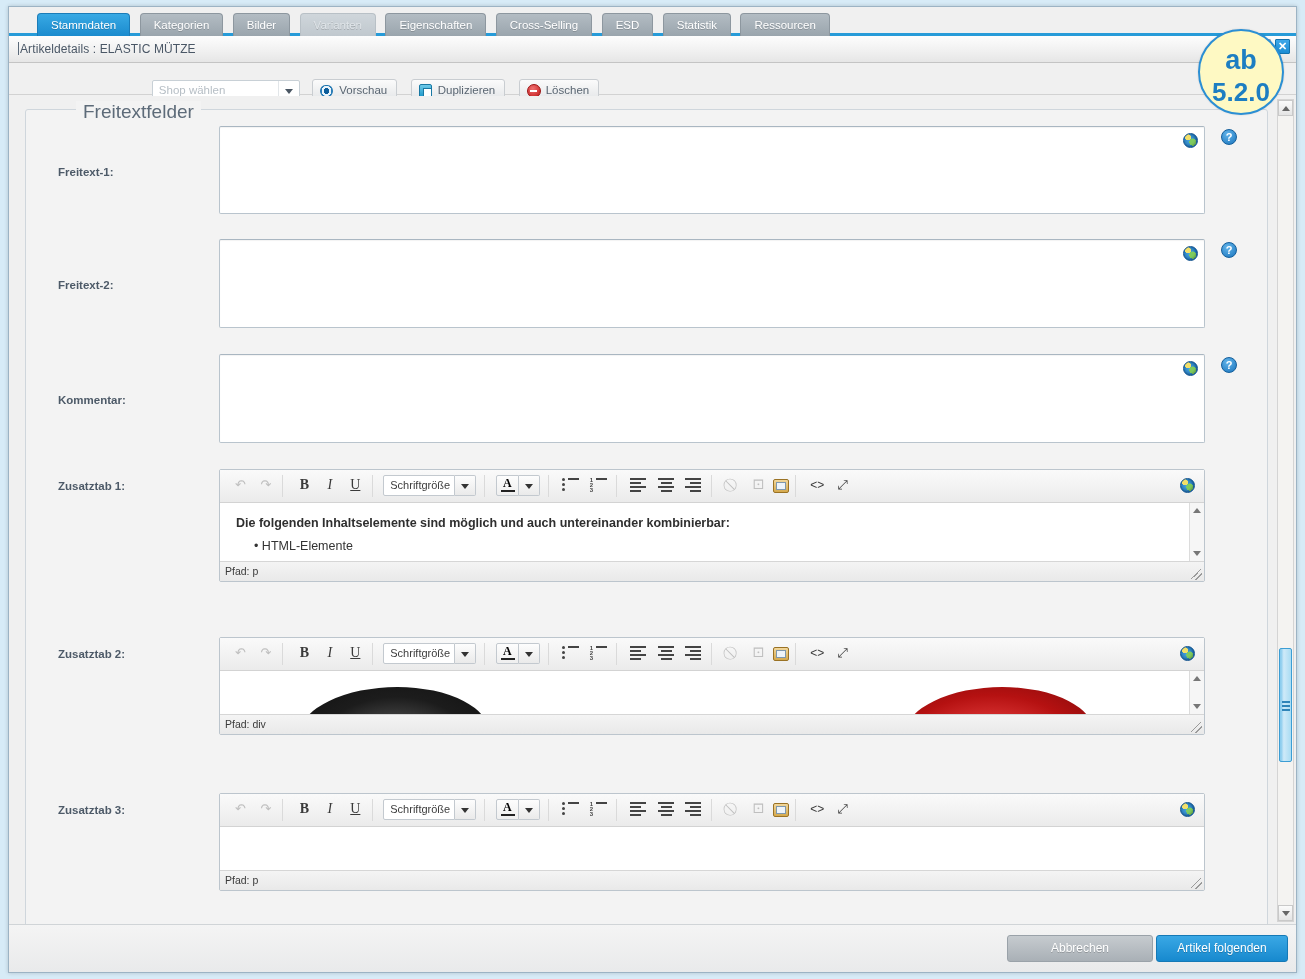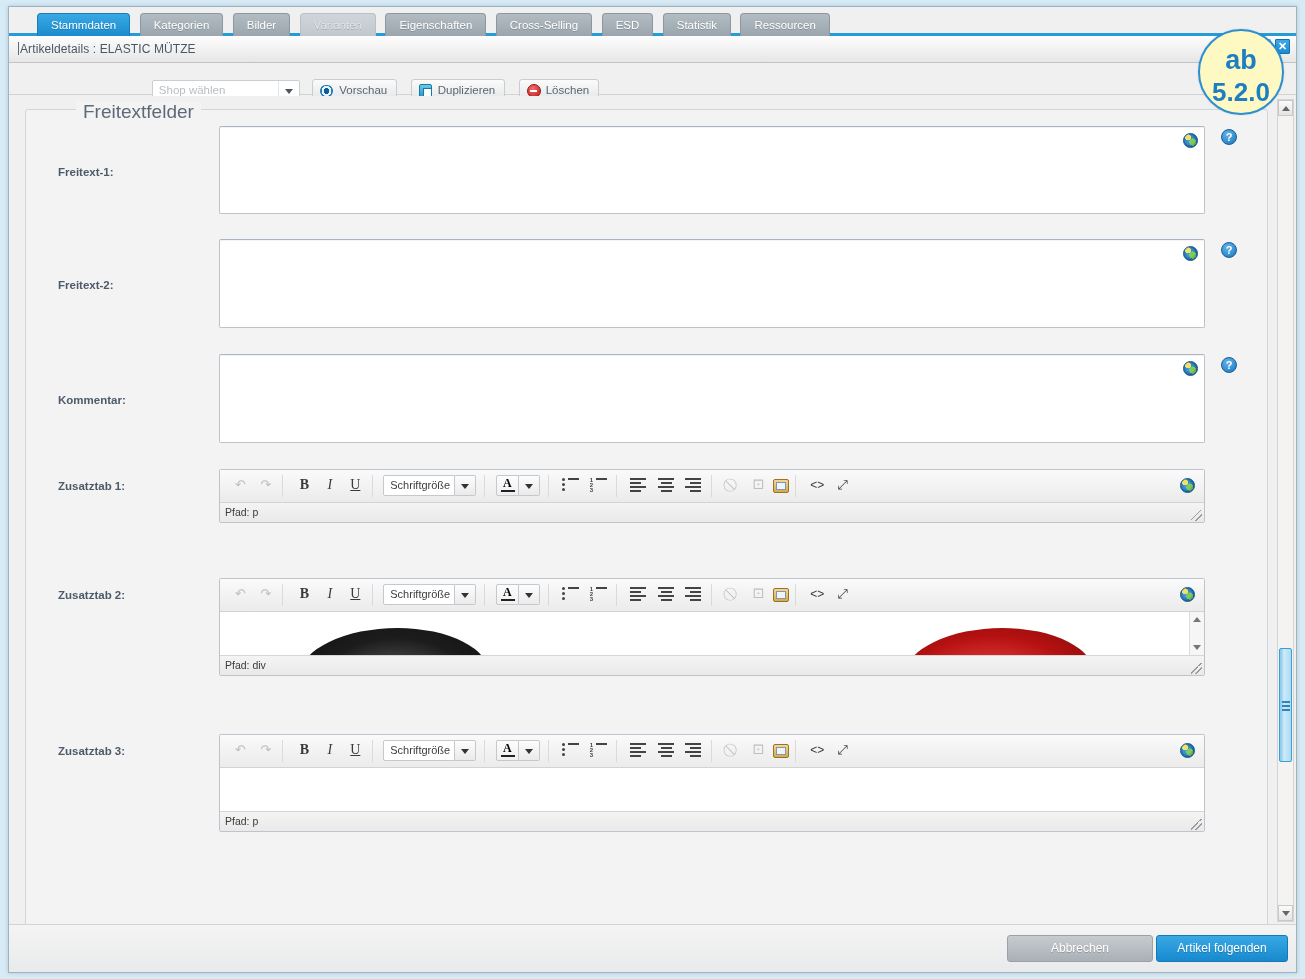--- a/index.html
+++ b/index.html
@@ -641,20 +641,28 @@
                 <span class="tgrp">
                   <span class="tb dim">⃠</span>
                   <span class="tb dim">⚀</span>
                   <span class="ic-img"></span>
                 </span>
                 <span class="tgrp last">
                   <span class="tb" style="font-size:12px;">&lt;&gt;</span>
                   <span class="tb">⤢</span>
                 </span>
                 <span class="globe"></span>
+              </div>
+              <div class="mce-body" style="height:59px;">
+                <div class="mce-content">Die folgenden Inhaltselemente sind möglich und auch untereinander kombinierbar:</div>
+                <div class="mce-bullet">• <span>HTML-Elemente</span></div>
+                <div class="mce-vscroll">
+                    <span class="up"></span>
+                    <span class="dn"></span>
+                  </div>
               </div>
               <div class="mce-status">
                 <span>Pfad: p</span>
                 <span class="grip"></span>
               </div>
             </div>
           </div>
         </div>
 
         <div class="field-row" style="margin-top:55px;">

